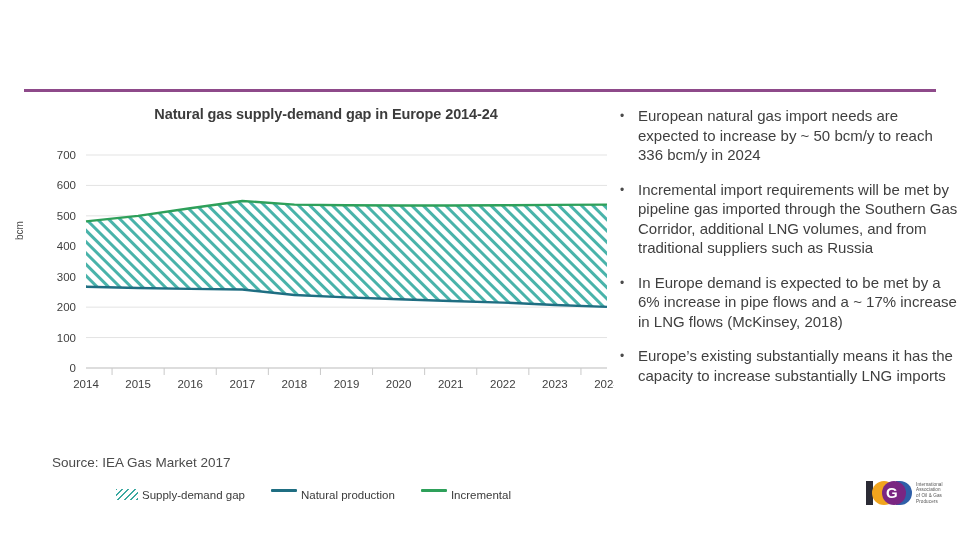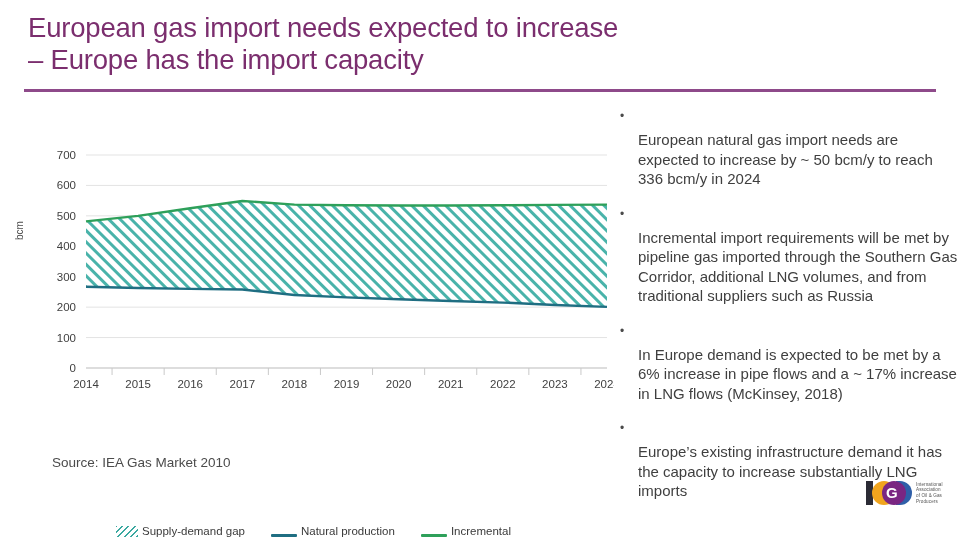--- a/index.html
+++ b/index.html
@@ -63,21 +63,21 @@
   .legend {
     position: absolute;
     left: 106px; top: 389px;
     width: 430px;
     display: flex;
     align-items: center;
     gap: 26px;
     font-size: 11.5px;
     color: #3a3a3a;
   }
-  .legend-item { display: flex; align-items: flex-end; gap: 4px; white-space: nowrap; margin-top: 36px; }
+  .legend-item { display: flex; align-items: flex-start; gap: 4px; white-space: nowrap; }
   .swatch-hatch {
     width: 22px; height: 11px;
     background-image: repeating-linear-gradient(
       -45deg, #3aa8a0 0 1.5px, rgba(255,255,255,0) 1.5px 4.5px);
     background-color: #ffffff;
   }
   .swatch-line { width: 26px; height: 3px; border-radius: 1px; }
 
   
   .source {
@@ -99,21 +99,21 @@
     color: #3f3f3f;
     font-size: 15px;
     line-height: 19.5px;
   }
   .bullet-dot {
     flex: 0 0 18px;
     font-size: 12px;
     line-height: 20px;
     color: #4a4a4a;
   }
-  .bullet-text { flex: 1 1 auto; margin-top: 24px; }
+  .bullet-text { flex: 1 1 auto; }
 
   
   .logo {
     position: absolute;
     left: 866px; top: 476px;
     width: 94px; height: 34px;
     display: flex; align-items: center; gap: 4px;
   }
   .logo-mark { position: relative; width: 46px; height: 26px; }
   .logo-i {
@@ -143,27 +143,24 @@
   .logo-words {
     font-size: 4.6px; line-height: 5.6px; color: #555; white-space: pre-line;
     letter-spacing: 0.1px;
   }
 </style>
 </head>
 <body>
 
 <div class="slide">
 
-  <div class="title-block">
-    <div class="slide-title">European gas import needs expected to increase
-– Europe has the import capacity</div>
-  </div>
   <div class="title-rule"></div>
 
   <div class="chart-panel">
+    <div class="chart-title"><span>Natural gas supply-demand gap in Europe 2014-24</span></div>
     <div class="ylabel">bcm</div>
     <svg class="plot-svg" width="604" height="320">
       <defs>
         <pattern id="gapHatch" width="8" height="8" patternUnits="userSpaceOnUse" patternTransform="rotate(-45)">
           <rect width="8" height="8" fill="#ffffff"></rect>
           <rect width="3" height="8" fill="#49B3AA"></rect>
         </pattern>
       </defs>
       <g id="gridlines">
           <line x1="76" x2="597" y1="268" y2="268" stroke="#e3e3e3" stroke-width="1"></line>
@@ -225,38 +222,38 @@
         <span class="swatch-line" style="background:#1F6E82"></span>
         <span>Natural production</span>
       </div>
       <div class="legend-item">
         <span class="swatch-line" style="background:#2EA05A"></span>
         <span>Incremental</span>
       </div>
     </div>
   </div>
 
-  <div class="source">Source: IEA Gas Market 2010</div>
+  <div class="source">Source: IEA Gas Market 2017</div>
 
   <div class="bullets">
     <div class="bullet">
       <span class="bullet-dot">•</span>
       <span class="bullet-text">European natural gas import needs are expected to increase by  ~ 50 bcm/y to reach 336 bcm/y in 2024</span>
     </div>
     <div class="bullet">
       <span class="bullet-dot">•</span>
       <span class="bullet-text">Incremental import requirements will be met by pipeline gas imported through the Southern Gas Corridor, additional LNG volumes, and from traditional suppliers such as Russia</span>
     </div>
     <div class="bullet">
       <span class="bullet-dot">•</span>
       <span class="bullet-text">In Europe demand is expected to be met by a 6% increase in pipe flows and a ~ 17% increase in LNG flows (McKinsey, 2018)</span>
     </div>
     <div class="bullet">
       <span class="bullet-dot">•</span>
-      <span class="bullet-text">Europe’s existing infrastructure demand it has the capacity to increase substantially LNG imports</span>
+      <span class="bullet-text">Europe’s existing substantially means it has the capacity to increase substantially LNG imports</span>
     </div>
   </div>
 
   <div class="logo">
     <div class="logo-mark">
       <div class="logo-i"></div>
       <div class="logo-p"></div>
       <div class="logo-o"></div>
       <div class="logo-g"></div>
       <div class="logo-g-letter">G</div>

